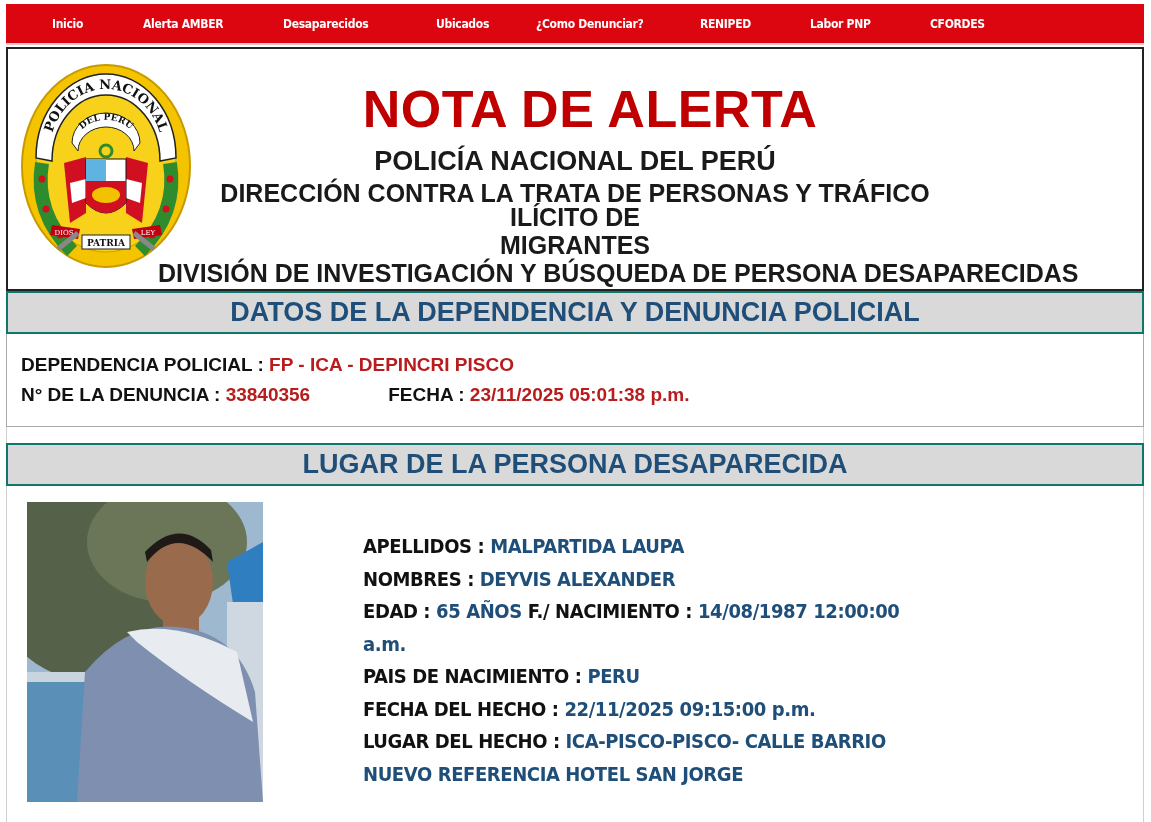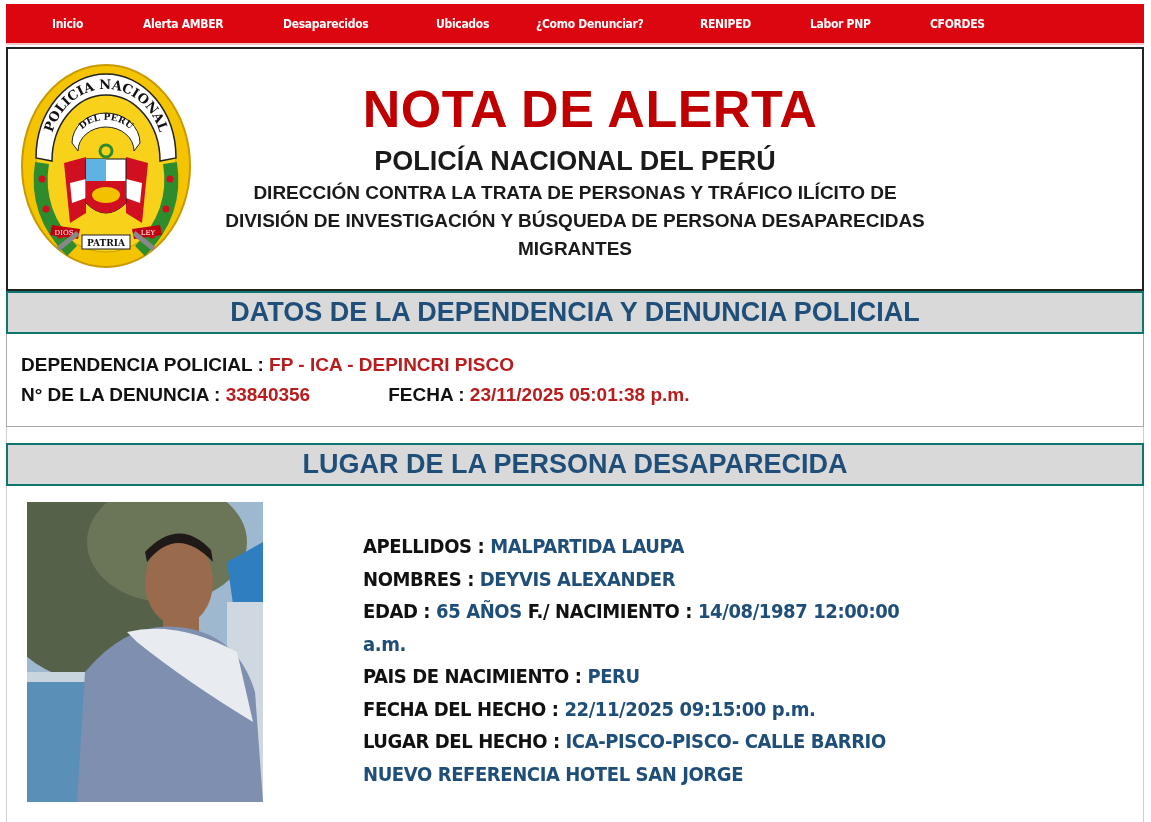--- a/index.html
+++ b/index.html
@@ -44,21 +44,21 @@
     .main-title {
       color: #c00000; font-size: 52px; font-weight: bold;
       letter-spacing: 0.5px; line-height: 60px;
       margin-left: 30px;
     }
     .sub1 {
       color: #1a1a1a; font-size: 27px; font-weight: bold;
       margin-top: 6px; line-height: 32px;
     }
     .sub2 {
-      color: #1a1a1a; font-size: 19px; font-weight: bold;
+      color: #1a1a1a; font-size: 25px; font-weight: bold;
       line-height: 24px; margin-top: 4px;
     }
     
     .section-head {
       background: #d9d9d9;
       border: 2px solid #0f766e;
       height: 43px;
       display: flex; align-items: center; justify-content: center;
       color: #1f4e79; font-weight: bold; font-size: 27px;
     }
@@ -157,22 +157,22 @@
         <text x="86" y="183" font-family="DejaVu Serif, serif" font-size="9" font-weight="bold" fill="#111" text-anchor="middle">PATRIA</text>
 
         <path d="M 38 186 L 58 170" stroke="#888" stroke-width="5"></path>
         <path d="M 134 186 L 114 170" stroke="#888" stroke-width="5"></path>
       </svg>
     </div>
     <div class="title-block">
       <div class="main-title">NOTA DE ALERTA</div>
       <div class="sub1">POLICÍA NACIONAL DEL PERÚ</div>
       <div class="sub2">DIRECCIÓN CONTRA LA TRATA DE PERSONAS Y TRÁFICO ILÍCITO DE</div>
+      <div class="sub2">MIGRANTES</div>
       <div class="sub2" style="white-space:nowrap;margin-left:-40px;margin-right:-40px;">DIVISIÓN DE INVESTIGACIÓN Y BÚSQUEDA DE PERSONA DESAPARECIDAS</div>
-      <div class="sub2">MIGRANTES</div>
     </div>
   </header>
 
   <section>
     <div class="section-head">DATOS DE LA DEPENDENCIA Y DENUNCIA POLICIAL</div>
     <div class="section-body dep-body">
       <div class="row">
         <span>DEPENDENCIA POLICIAL : </span><span class="val">FP - ICA - DEPINCRI PISCO</span>
       </div>
       <div class="row">

